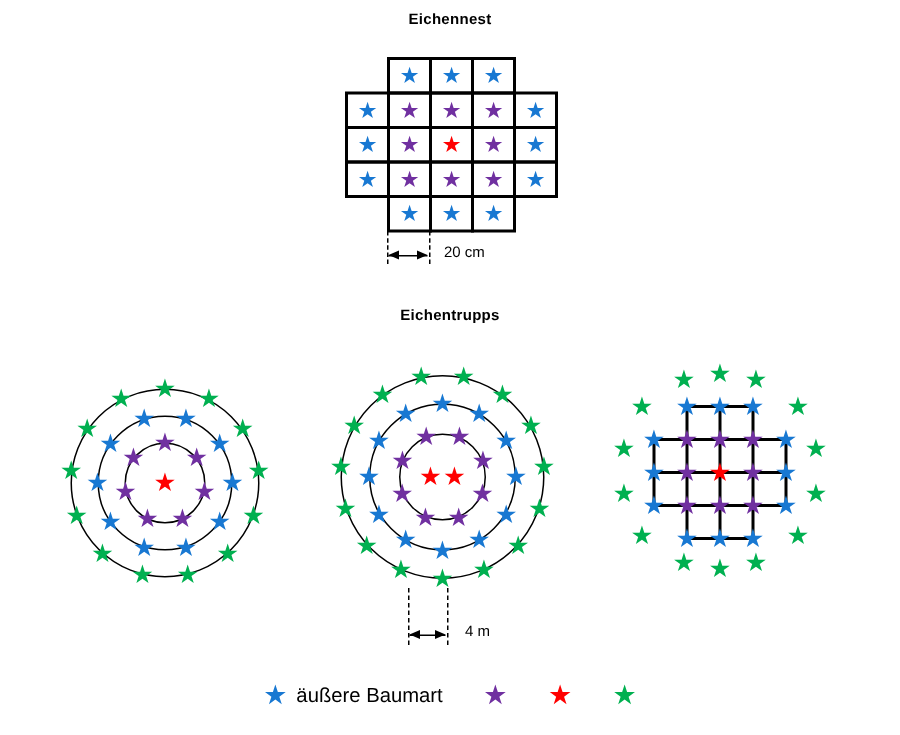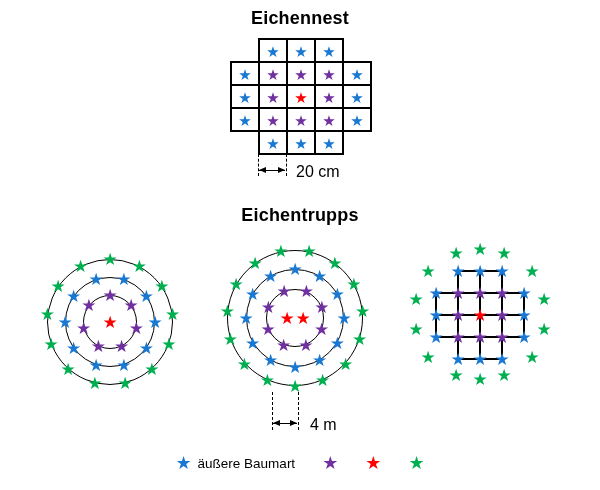--- a/index.html
+++ b/index.html
@@ -3,41 +3,41 @@
 <meta charset="utf-8">
 <style>
   * { margin:0; padding:0; box-sizing:border-box; }
   html,body { background:#fff; }
   .canvas {
     position:relative; width:600px; height:490px; background:#fff;
     font-family:"Liberation Sans", sans-serif; color:#000; overflow:hidden;
   }
   .title {
     position:absolute; width:100%; text-align:center;
-    font-weight:bold; font-size:18px; letter-spacing:0.2px;
+    font-weight:bold; font-size:10px; letter-spacing:0.2px;
   }
   .star {
     position:absolute; font-size:17px; line-height:1;
     transform:translate(-50%,-50%); user-select:none;
   }
   .cell  { position:absolute; border:2px solid #000; background:transparent; }
   .circle{
     position:absolute; border:1.5px solid #000; border-radius:50%;
     transform:translate(-50%,-50%);
   }
   .line  { position:absolute; background:#000; }
   .dash  { position:absolute; width:0; border-left:1px dashed #000; }
   .arrow { position:absolute; height:1px; background:#000; }
   .arrow::before, .arrow::after {
     content:""; position:absolute; width:0; height:0; top:-3px;
     border-top:3.5px solid transparent; border-bottom:3.5px solid transparent;
   }
   .arrow::before { left:0;  border-right:7px solid #000; }
   .arrow::after  { right:0; border-left:7px solid #000; }
-  .scale-label { position:absolute; font-size:16px; }
+  .scale-label { position:absolute; font-size:10px; }
   .legend {
     position:absolute; left:0; top:450px; width:100%; height:26px;
     display:flex; justify-content:center; align-items:center; gap:27px;
   }
   .legend-item { display:flex; align-items:center; gap:6px; font-size:13.5px; }
   .legend-star { font-size:18px; line-height:1; }
 </style>
 </head>
 <body>
 

